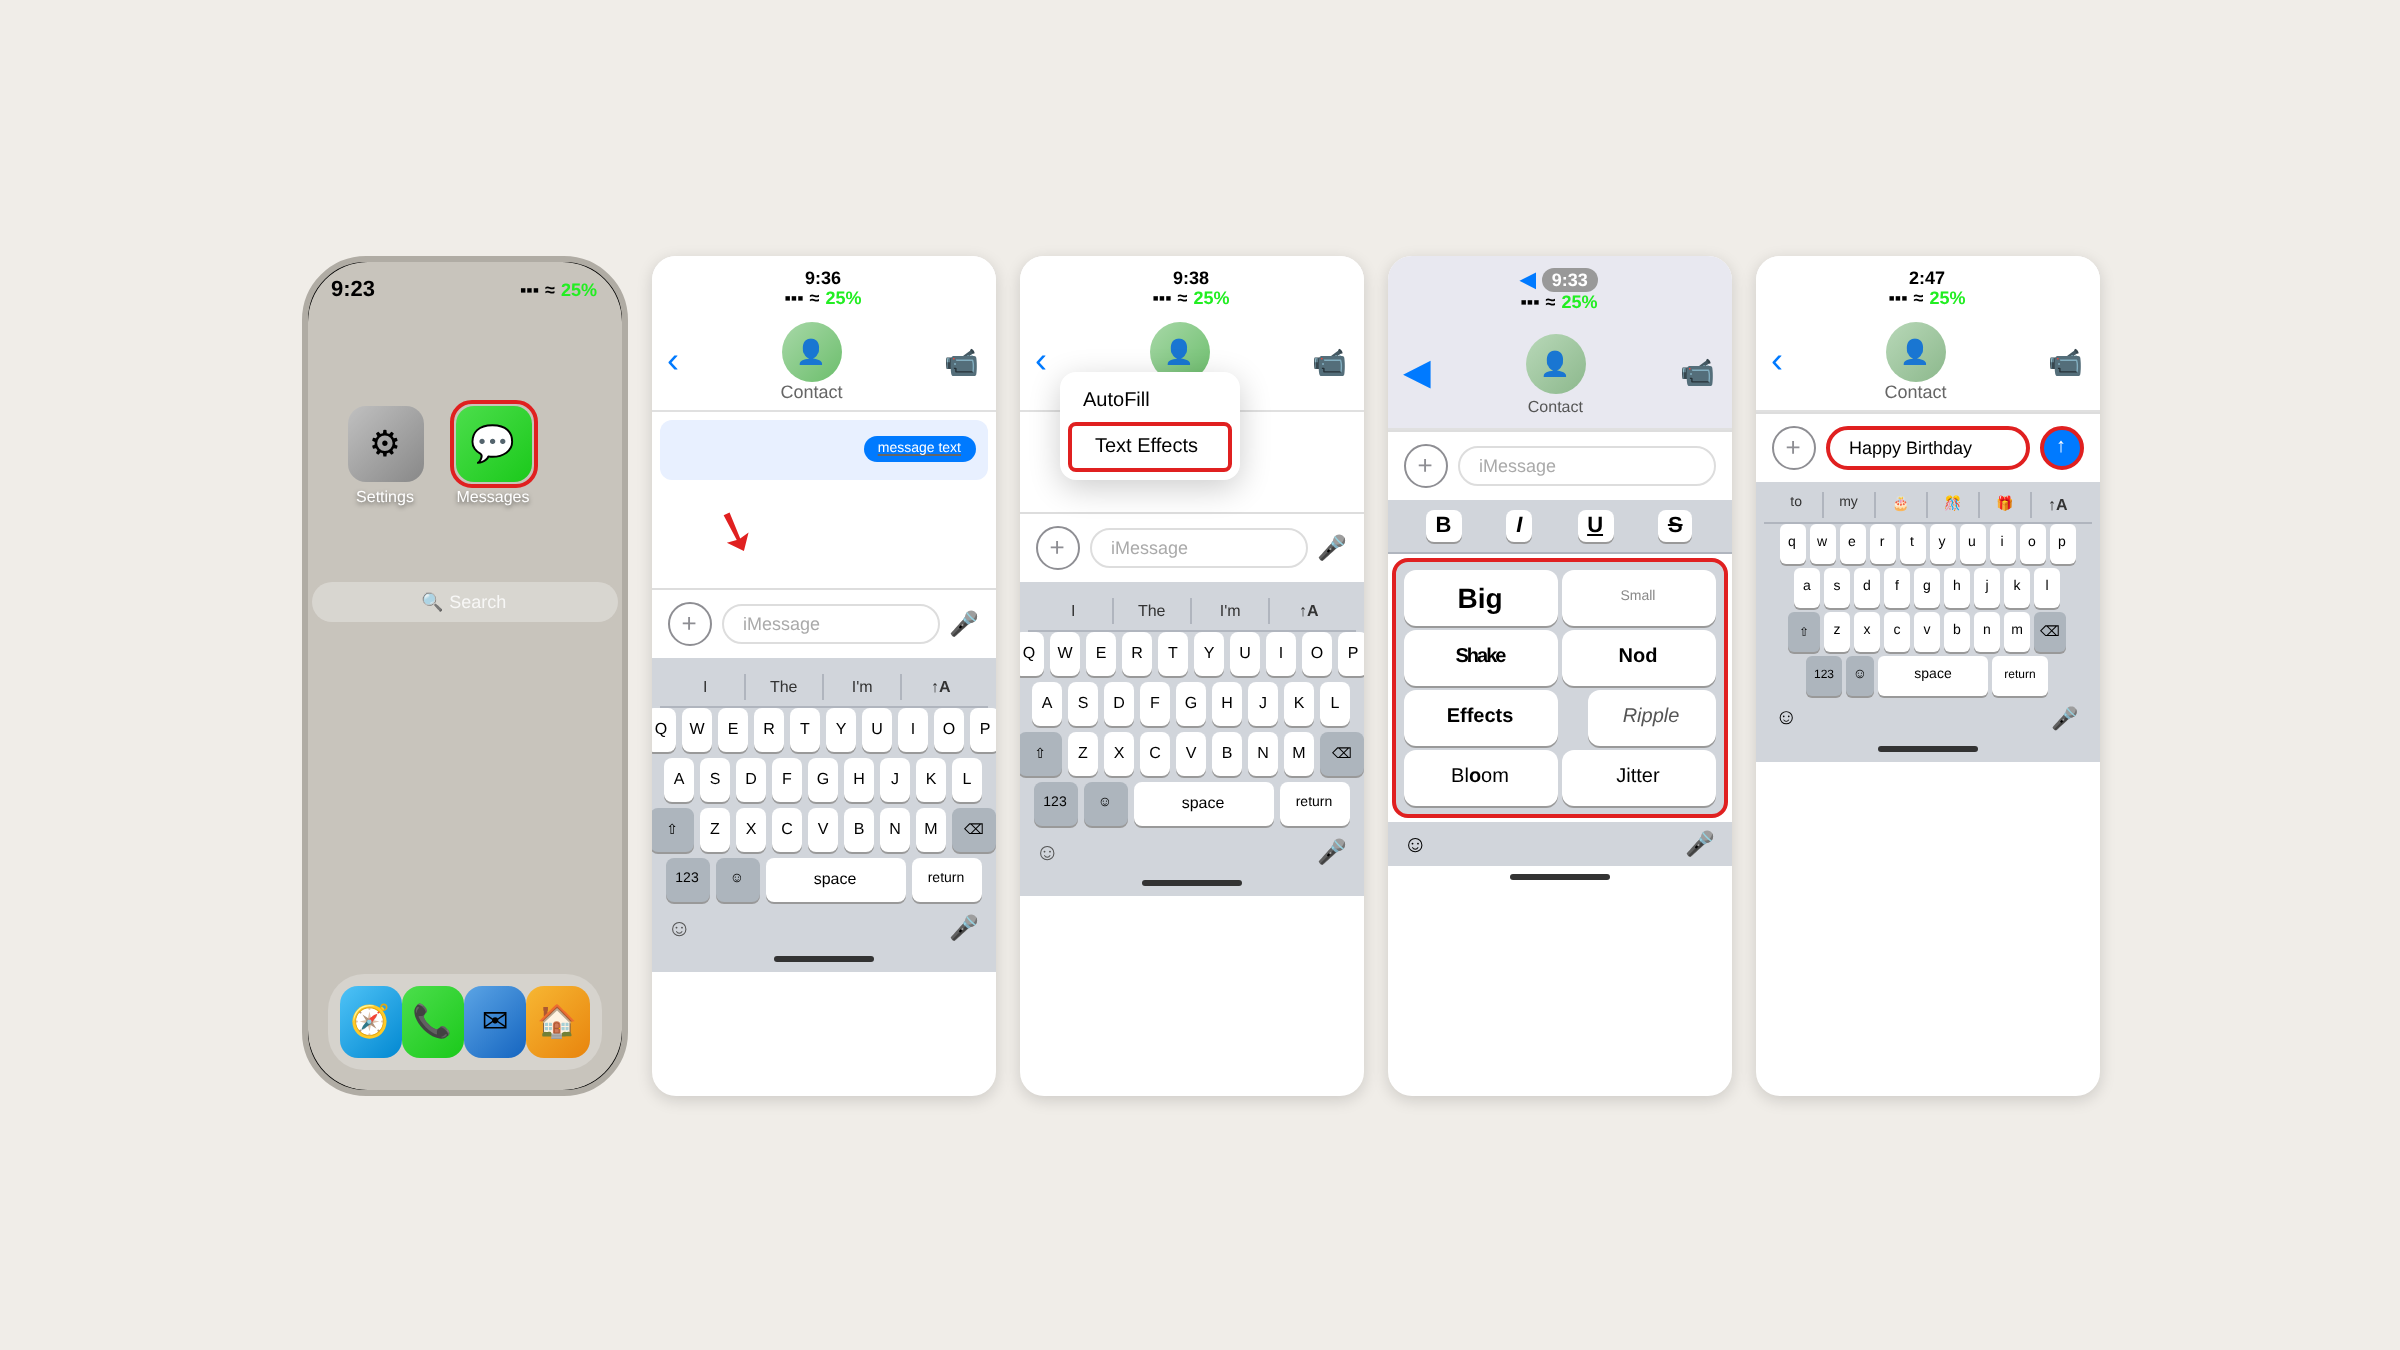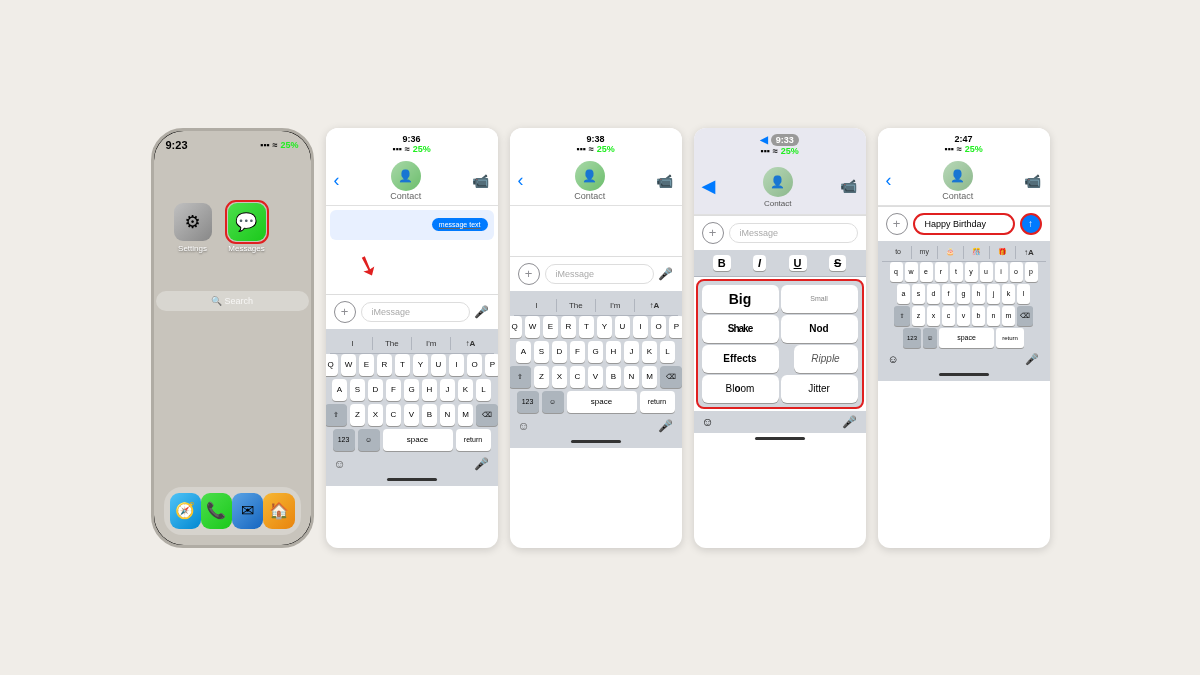--- a/index.html
+++ b/index.html
@@ -539,20 +539,24 @@
     </div>
     <div class="panel-nav">
       <span class="nav-back">‹</span>
       <div style="display:flex;flex-direction:column;align-items:center;">
         <div class="nav-avatar">👤</div>
         <div class="nav-name">Contact</div>
       </div>
       <span class="nav-video">📹</span>
     </div>
 
+    <div class="effects-popup">
+      <div class="effects-popup-item">AutoFill</div>
+      <div class="effects-popup-item highlighted">Text Effects</div>
+    </div>
 
     <div class="input-bar" style="margin-top:50px;">
       <div class="input-plus">+</div>
       <div class="input-field">
         <span style="color:#aaa;font-size:9px;">iMessage</span>
       </div>
       <span class="input-mic">🎤</span>
     </div>
 
     <div class="keyboard">

